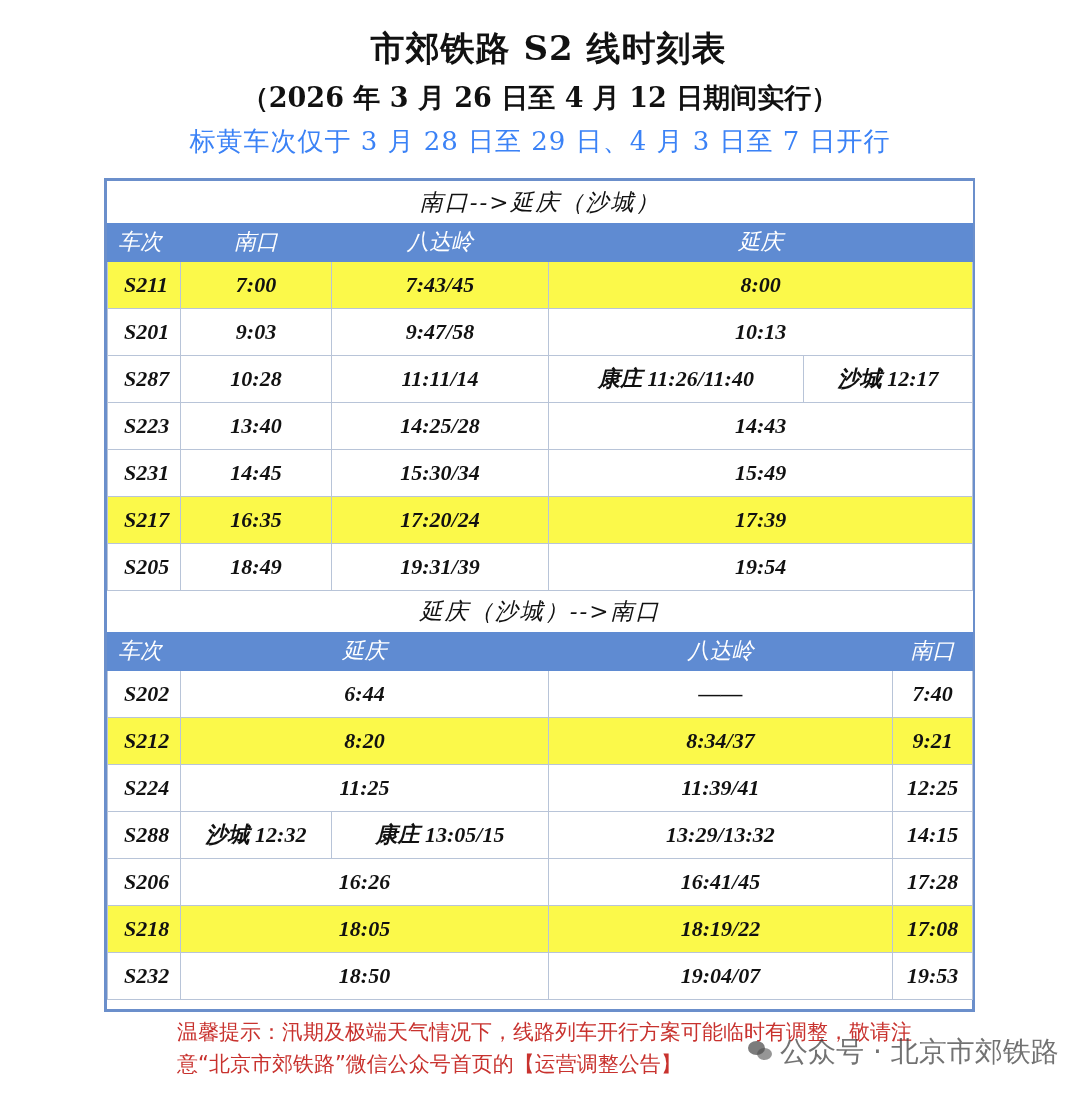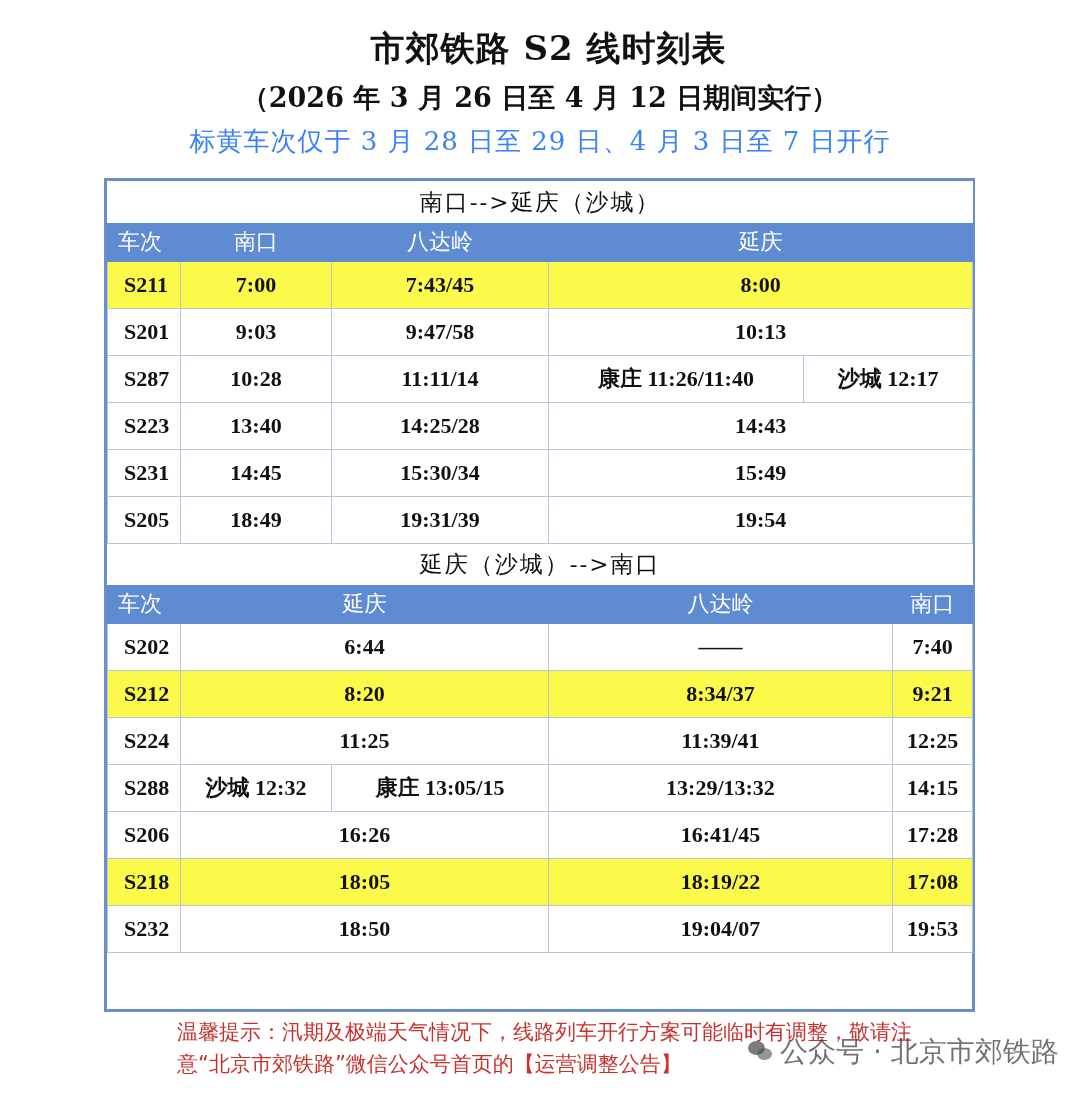--- a/index.html
+++ b/index.html
@@ -6,21 +6,21 @@
   body { width: 1080px; height: 1100px; position: relative; overflow: hidden;
          font-family: "DejaVu Serif", "Liberation Serif", serif; color: #111; }
   .title { position: absolute; left: 0; right: 0; top: 26px; text-align: center;
            font-size: 34px; font-weight: bold; letter-spacing: 1px; margin-left: 17px; }
   .subtitle { position: absolute; left: 0; right: 0; top: 80px; text-align: center;
               font-size: 27px; font-weight: bold; }
   .note-red { position: absolute; left: 0; right: 0; top: 124px; text-align: center;
               font-size: 26px; color: #3b82f6; letter-spacing: 1px; }
   .table-wrap { position: absolute; left: 104px; top: 178px; width: 871px; height: 834px;
                 border: 3px solid #6b8fcb; box-sizing: border-box; background: #fff; }
-  table { border-collapse: collapse; width: 100%; table-layout: fixed; }
+  table { border-collapse: collapse; width: 100%; table-layout: fixed; font-style: italic; }
   td { border: 1px solid #b8c4d8; text-align: center; vertical-align: middle;
        font-family: "Liberation Serif", "DejaVu Serif", serif; font-weight: bold;
        font-size: 22px; height: 46px; padding: 0; white-space: nowrap; }
   td.train { text-align: left; padding-left: 16px; }
   tr.section-title td { font-family: "DejaVu Serif", serif; font-weight: normal;
        font-size: 23px; height: 40px; border-color: #ffffff; letter-spacing: 2px; }
   tr.header td { background: #5f8bd2; color: #ffffff; font-family: "DejaVu Sans", sans-serif;
        font-weight: normal; font-size: 22px; height: 38px; border-color: #5f8bd2; }
   tr.header td.train { padding-left: 10px; }
   tr.yellow td { background: #fbf94a; }
@@ -88,20 +88,26 @@
         <td colspan="2">13:40</td>
         <td>14:25/28</td>
         <td colspan="4">14:43</td>
       </tr>
       <tr>
         <td class="train">S231</td>
         <td colspan="2">14:45</td>
         <td>15:30/34</td>
         <td colspan="4">15:49</td>
       </tr>
+      <tr class="yellow">
+        <td class="train">S217</td>
+        <td colspan="2">16:35</td>
+        <td>17:20/24</td>
+        <td colspan="4">17:39</td>
+      </tr>
       <tr>
         <td class="train">S205</td>
         <td colspan="2">18:49</td>
         <td>19:31/39</td>
         <td colspan="4">19:54</td>
       </tr>
 
       <tr class="section-title">
         <td colspan="8">延庆（沙城）--&gt;南口</td>
       </tr>

